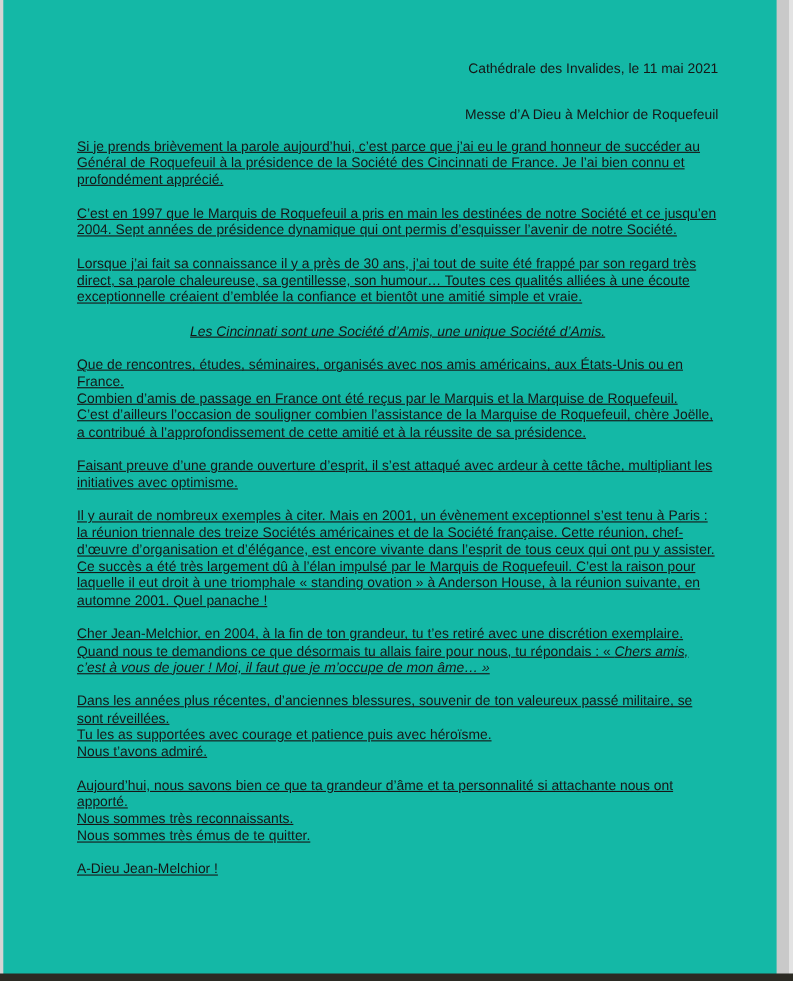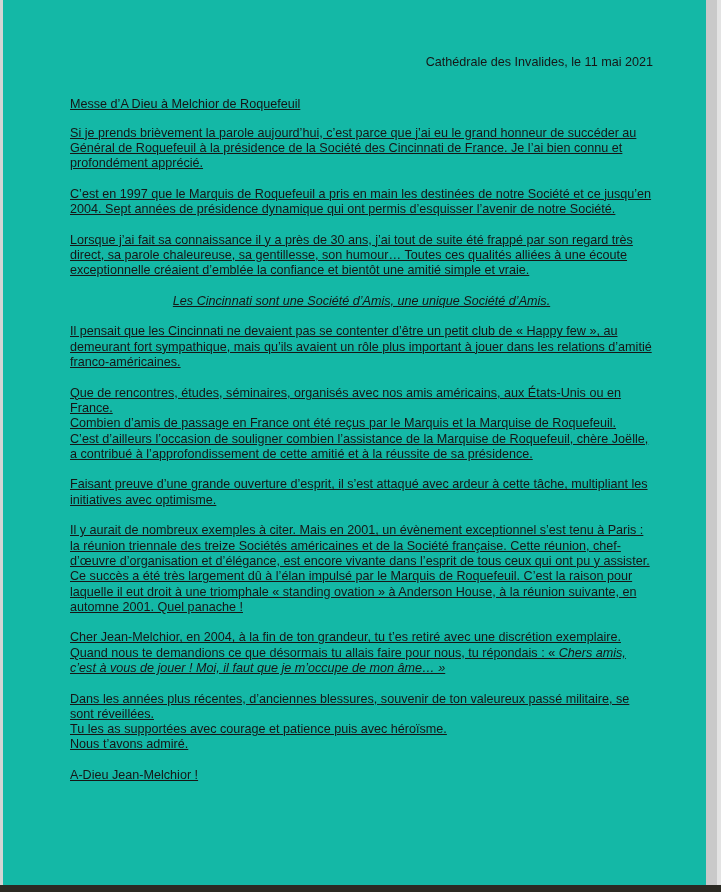--- a/index.html
+++ b/index.html
@@ -18,23 +18,22 @@
     top: 55px;
     width: 583px;
     font-size: 12.6px;
     line-height: 15.3px;
   }
   .dateline {
     text-align: right;
     margin-bottom: 27px;
   }
   .doc-title {
-    text-align: left;
+    text-align: right;
     margin-bottom: 13px;
-    text-decoration: underline;
   }
   .doc-body p {
     margin: 0 0 15.3px 0;
     white-space: pre-line;
     text-decoration: underline;
   }
   .doc-body p.tight { margin-bottom: 0; }
   .doc-body p.center { text-align: center; margin-top: 12px; }
   .doc-body .i { font-style: italic; }
   .edge-left {
@@ -62,30 +61,32 @@
 
 <div class="viewport">
   <div class="page">
     <div class="dateline">Cathédrale des Invalides, le 11 mai 2021</div>
     <div class="doc-title">Messe d’A Dieu à Melchior de Roquefeuil</div>
     <div class="doc-body">
         <p><span>Si je prends brièvement la parole aujourd’hui, c’est parce que j’ai eu le grand honneur de succéder au Général de Roquefeuil à la présidence de la Société des Cincinnati de France. Je l’ai bien connu et profondément apprécié.</span></p>
         <p><span>C’est en 1997 que le Marquis de Roquefeuil a pris en main les destinées de notre Société et ce jusqu’en 2004. Sept années de présidence dynamique qui ont permis d’esquisser l’avenir de notre Société.</span></p>
         <p><span>Lorsque j’ai fait sa connaissance il y a près de 30 ans, j’ai tout de suite été frappé par son regard très direct, sa parole chaleureuse, sa gentillesse, son humour… Toutes ces qualités alliées à une écoute exceptionnelle créaient d’emblée la confiance et bientôt une amitié simple et vraie.</span></p>
         <p class="center"><span class="i">Les Cincinnati sont une Société d’Amis, une unique Société d’Amis.</span></p>
-        <p><span>Il pensait que les Cincinnati ne devaient pas se contenter d’être un petit club de « Happy few », au demeurant fort sympathique, mais qu’ils avaient un rôle plus important à jouer dans les relations d’amitié franco-américaines.</span></p>
         <p><span>Que de rencontres, études, séminaires, organisés avec nos amis américains, aux États-Unis ou en France.
 Combien d’amis de passage en France ont été reçus par le Marquis et la Marquise de Roquefeuil.
 C’est d’ailleurs l’occasion de souligner combien l’assistance de la Marquise de Roquefeuil, chère Joëlle, a contribué à l’approfondissement de cette amitié et à la réussite de sa présidence.</span></p>
         <p><span>Faisant preuve d’une grande ouverture d’esprit, il s’est attaqué avec ardeur à cette tâche, multipliant les initiatives avec optimisme.</span></p>
         <p><span>Il y aurait de nombreux exemples à citer. Mais en 2001, un évènement exceptionnel s’est tenu à Paris : la réunion triennale des treize Sociétés américaines et de la Société française. Cette réunion, chef-d’œuvre d’organisation et d’élégance, est encore vivante dans l’esprit de tous ceux qui ont pu y assister.
 Ce succès a été très largement dû à l’élan impulsé par le Marquis de Roquefeuil. C’est la raison pour laquelle il eut droit à une triomphale « standing ovation » à Anderson House, à la réunion suivante, en automne 2001. Quel panache !</span></p>
         <p><span>Cher Jean-Melchior, en 2004, à la fin de ton grandeur, tu t’es retiré avec une discrétion exemplaire. Quand nous te demandions ce que désormais tu allais faire pour nous, tu répondais : « </span><span class="i">Chers amis, c’est à vous de jouer ! Moi, il faut que je m’occupe de mon âme… »</span></p>
         <p><span>Dans les années plus récentes, d’anciennes blessures, souvenir de ton valeureux passé militaire, se sont réveillées.
 Tu les as supportées avec courage et patience puis avec héroïsme.
 Nous t’avons admiré.</span></p>
+        <p><span>Aujourd’hui, nous savons bien ce que ta grandeur d’âme et ta personnalité si attachante nous ont apporté.
+Nous sommes très reconnaissants.
+Nous sommes très émus de te quitter.</span></p>
         <p><span>A-Dieu Jean-Melchior !</span></p>
       </div>
   </div>
   <div class="edge-left"></div>
   <div class="edge-right"></div>
   <div class="bottom-bar"></div>
 </div>
 
 </body></html>

